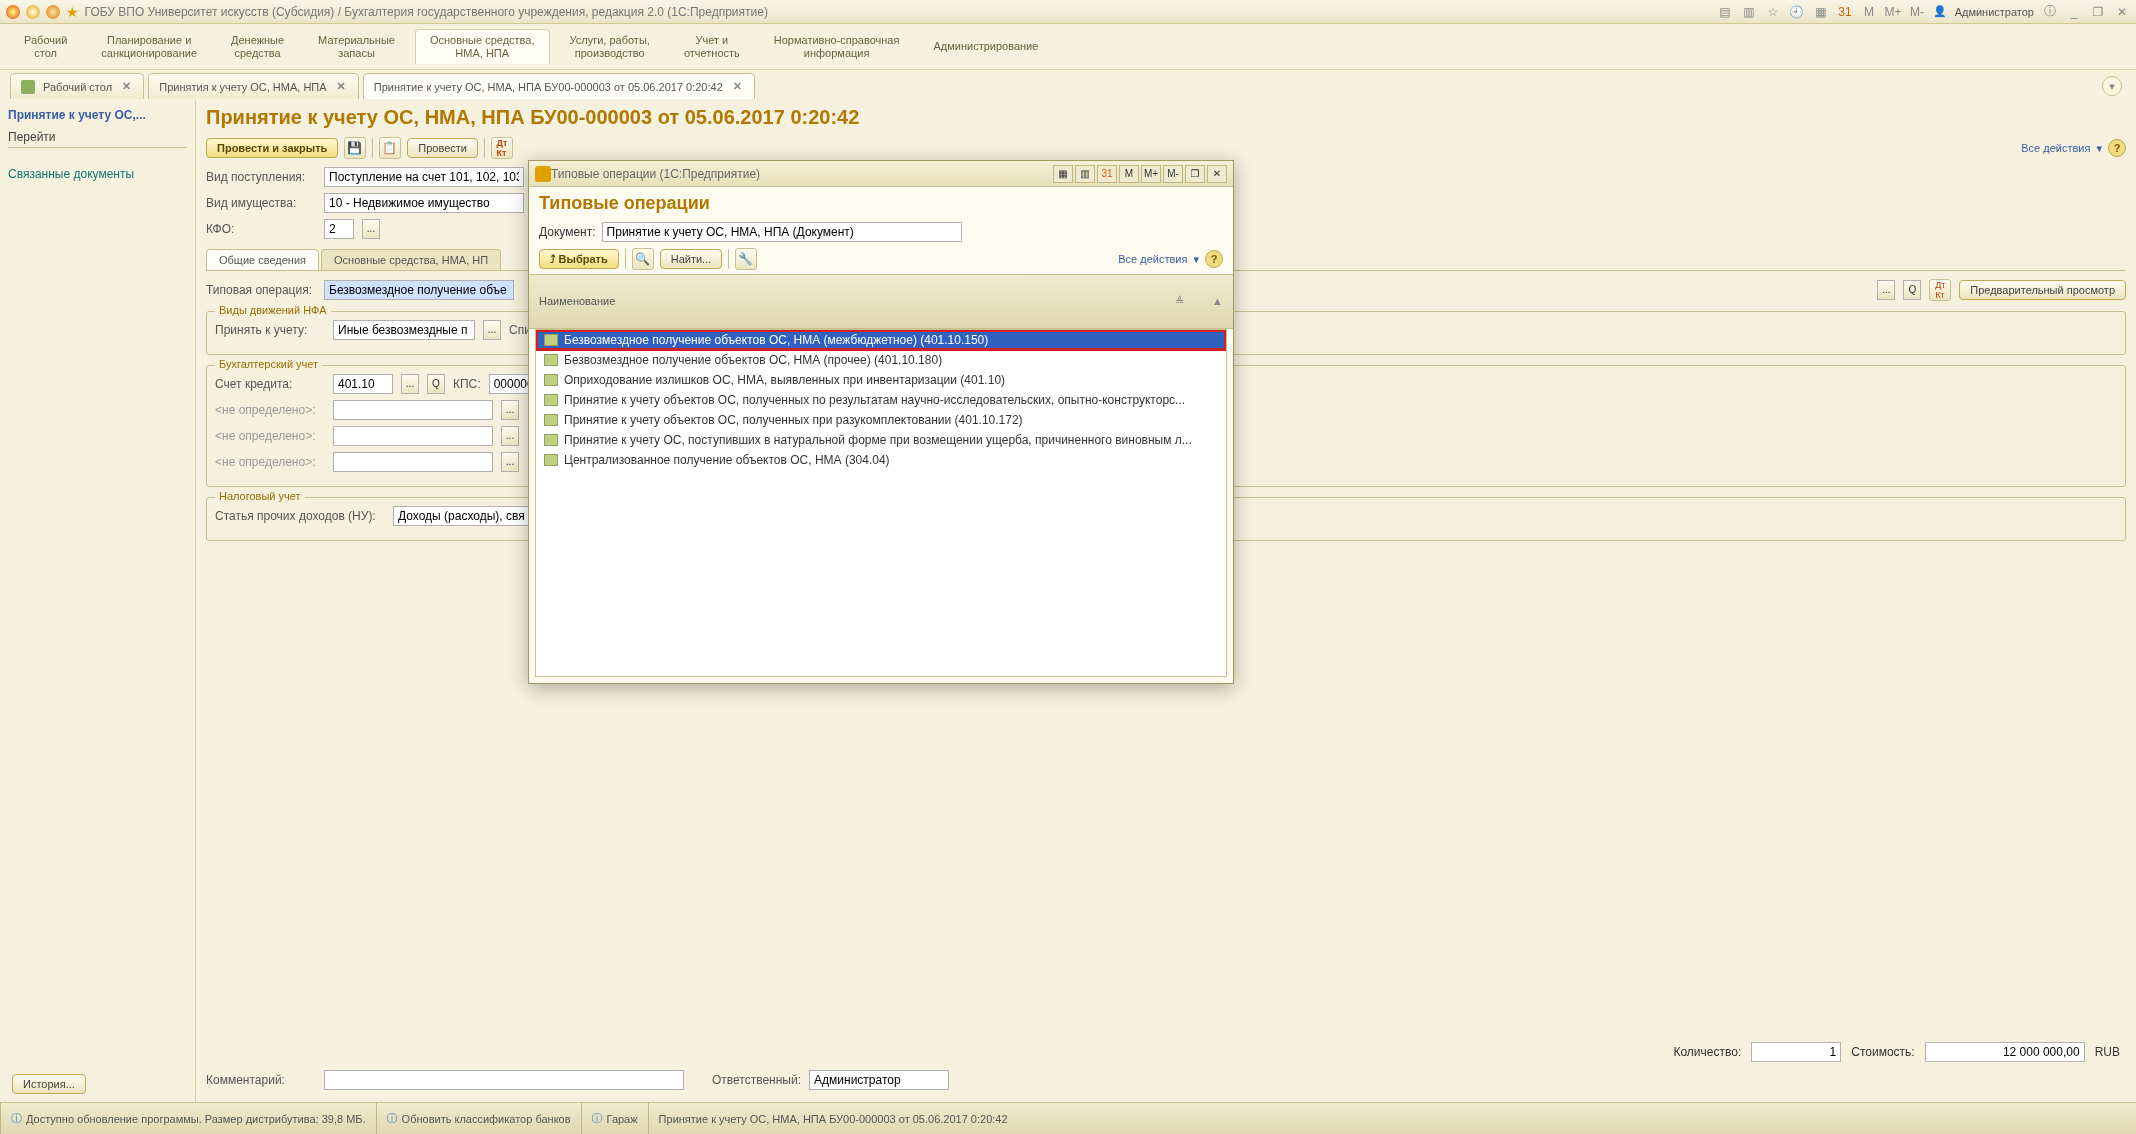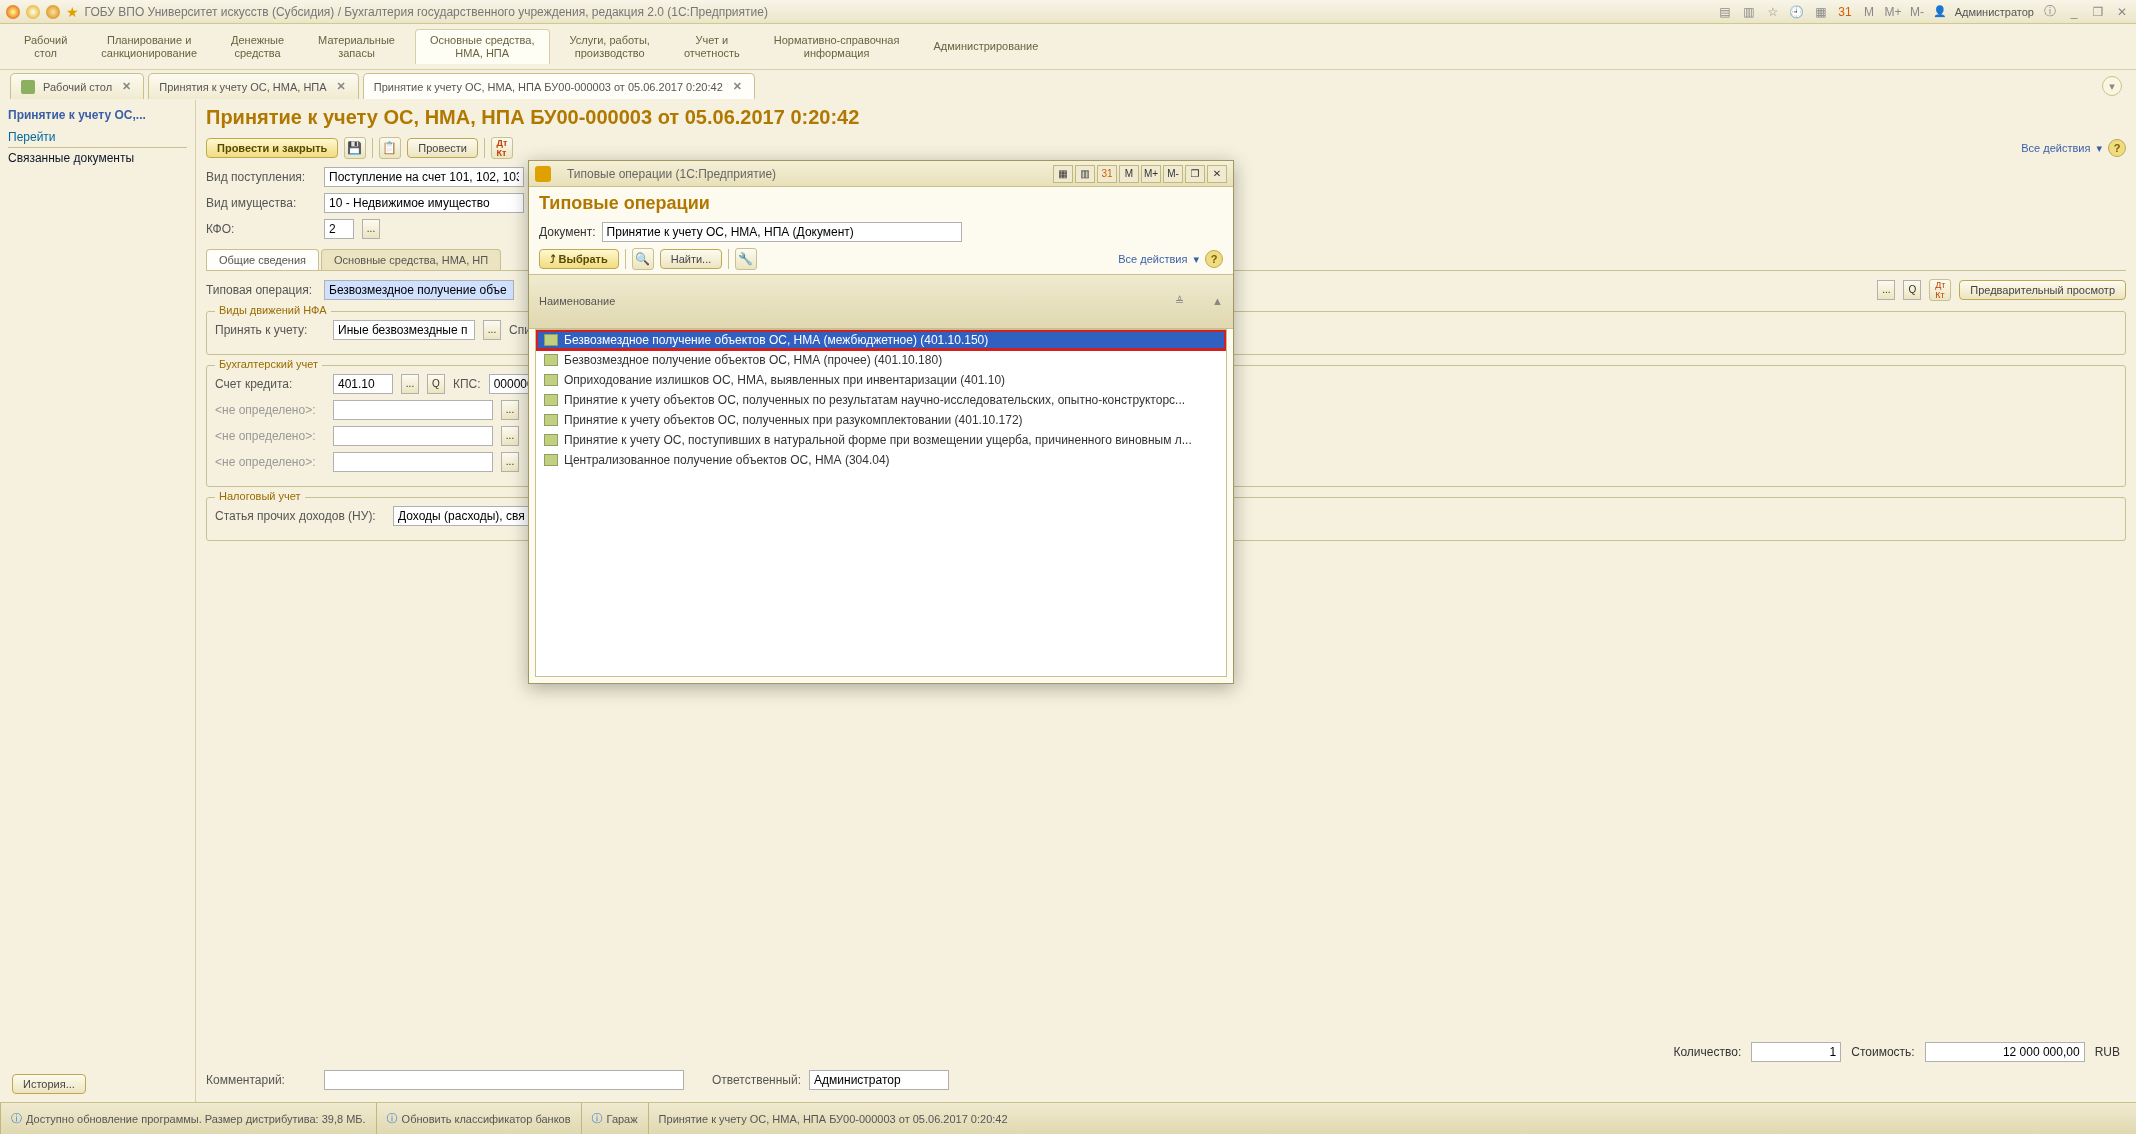--- a/index.html
+++ b/index.html
@@ -23,22 +23,22 @@
 .tabrow { height: 30px; background: #f5f1de; display: flex; align-items: center; padding: 2px 10px 0; gap: 4px; position: relative; }
 .tab { background: linear-gradient(#fdfbf0, #f0ead0); border: 1px solid #c8c090; border-bottom: none; border-radius: 5px 5px 0 0; padding: 4px 10px; display: flex; align-items: center; gap: 8px; color: #555; cursor: pointer; height: 26px; }
 .tab.active { background: #fffef8; }
 .tab .cls { color: #888; font-weight: bold; padding: 0 2px; }
 .tab .tico { width: 14px; height: 14px; background: #8ab060; border-radius: 2px; }
 .tabrow .expand { position: absolute; right: 14px; width: 20px; height: 20px; border: 1px solid #c8c090; border-radius: 50%; background: #faf6e0; text-align: center; line-height: 18px; color: #888; }
 
 .workspace { position: absolute; top: 100px; left: 0; right: 0; bottom: 32px; display: flex; }
 .leftnav { width: 196px; padding: 8px; border-right: 1px solid #d6cfa8; background: #f5f1de; }
 .leftnav .hdr { color: #3a5fa8; font-weight: bold; font-size: 12px; margin-bottom: 8px; }
-.leftnav .sec { color: #0369a1; border-bottom: 1px solid #c8c090; padding-bottom: 3px; margin-bottom: 0; font-size: 12px; }
-.leftnav .lnk { color: #0f172a; font-size: 12px; padding: 3px 0; }
+.leftnav .sec { color: #404040; border-bottom: 1px solid #c8c090; padding-bottom: 3px; margin-bottom: 16px; font-size: 12px; }
+.leftnav .lnk { color: #0f766e; font-size: 12px; padding: 3px 0; }
 
 .content { flex: 1; padding: 6px 10px; background: #f5f1de; overflow: hidden; position: relative; }
 .pagetitle { color: #b07800; font-size: 20px; font-weight: bold; margin-bottom: 8px; }
 .toolbar { display: flex; align-items: center; gap: 6px; margin-bottom: 8px; }
 .btn { background: linear-gradient(#fff8d0, #f0dc80); border: 1px solid #c0a850; border-radius: 4px; padding: 3px 10px; font-size: 11px; color: #5a4a00; cursor: pointer; font-weight: bold; text-align: right; }
 .btn.plain { background: linear-gradient(#fdfbf0, #ece4c0); font-weight: normal; color: #444; }
 .tbico { width: 22px; height: 22px; border: 1px solid #c8c090; border-radius: 3px; background: linear-gradient(#fdfbf0, #ece4c0); display: inline-flex; align-items: center; justify-content: center; font-size: 12px; cursor: pointer; }
 .sep { width: 1px; height: 20px; background: #c8c090; }
 .toolbar .actions-right { margin-left: auto; display:flex; align-items:center; gap:6px; color:#3a5fa8; }
 
@@ -57,21 +57,21 @@
 .totalsbar { position: absolute; bottom: 40px; right: 16px; display: flex; align-items: center; gap: 10px; font-size: 12px; }
 .totalsbar .inp { text-align: right; width: 140px; }
 
 .historybar { position: absolute; bottom: 40px; left: 12px; }
 
 .statusbar { position: absolute; bottom: 0; left: 0; right: 0; height: 32px; background: linear-gradient(#f0ead0, #e0d8b0); border-top: 1px solid #c8c090; display: flex; align-items: center; font-size: 11px; color: #555; }
 .statusbar .seg { padding: 0 10px; border-left: 1px solid #c0b880; height: 100%; display: flex; align-items: center; gap: 4px; }
 
 
 .modal { position: absolute; top: 160px; left: 528px; width: 706px; height: 524px; background: #fdfbf0; border: 1px solid #a09860; box-shadow: 0 4px 18px rgba(0,0,0,.3); z-index: 100; display: flex; flex-direction: column; }
-.modal .mtitle { height: 26px; background: linear-gradient(#f5f0d8, #e8e0b8); display: flex; align-items: center; padding: 0 6px; gap: 16px; border-bottom: 1px solid #c8c090; justify-content: center; }
+.modal .mtitle { height: 26px; background: linear-gradient(#f5f0d8, #e8e0b8); display: flex; align-items: center; padding: 0 6px; gap: 0; border-bottom: 1px solid #c8c090; justify-content: center; }
 .modal .mtitle .micon { width: 16px; height: 16px; background: #e0a000; border-radius: 3px; }
 .modal .mtitle .txt { color: #666; font-size: 12px; }
 .modal .mtitle .mctrl { margin-left: auto; display: flex; gap: 2px; }
 .modal .mtitle .mctrl span { width: 20px; height: 18px; border: 1px solid #c0b880; background: #f0ead0; text-align: center; line-height: 16px; font-size: 10px; cursor: pointer; }
 .modal .mh1 { color: #b07800; font-size: 18px; font-weight: bold; padding: 6px 10px; }
 .modal .mrow { display: flex; align-items: center; gap: 6px; padding: 2px 10px; font-size: 12px; }
 .modal .mtoolbar { display: flex; align-items: center; gap: 6px; padding: 4px 10px; }
 .modal .listhdr { background: linear-gradient(#f0ead0, #e0d8b0); border-top: 1px solid #c8c090; border-bottom: 1px solid #c8c090; padding: 20px 10px; font-size: 11px; color: #555; display:flex;gap:24px; }
 .modal .listhdr .sort { margin-left:auto; color:#888; }
 .modal .list { flex: 1; overflow: auto; background: #fff; margin: 0 6px 6px; border: 1px solid #c8c090; }

